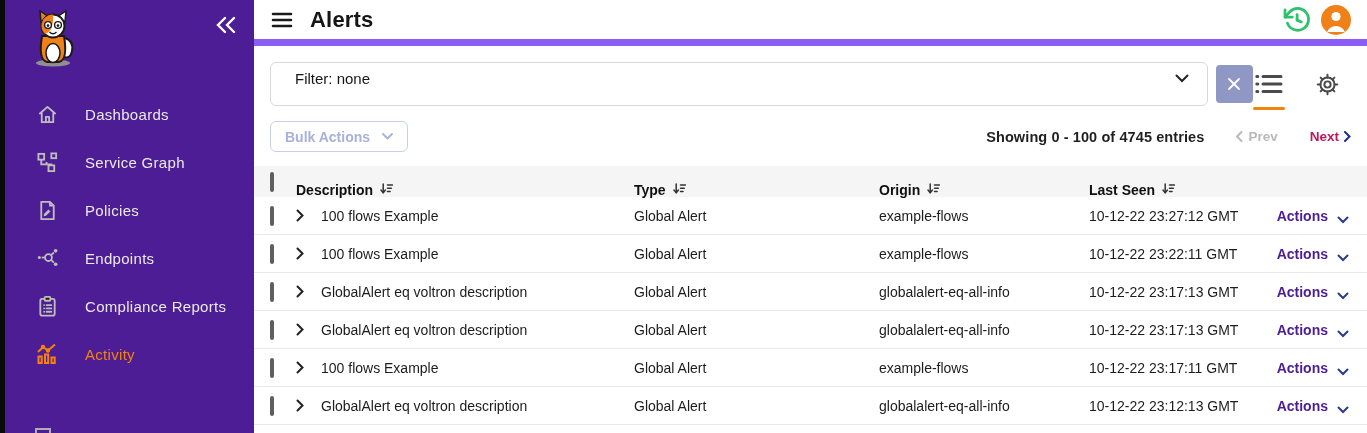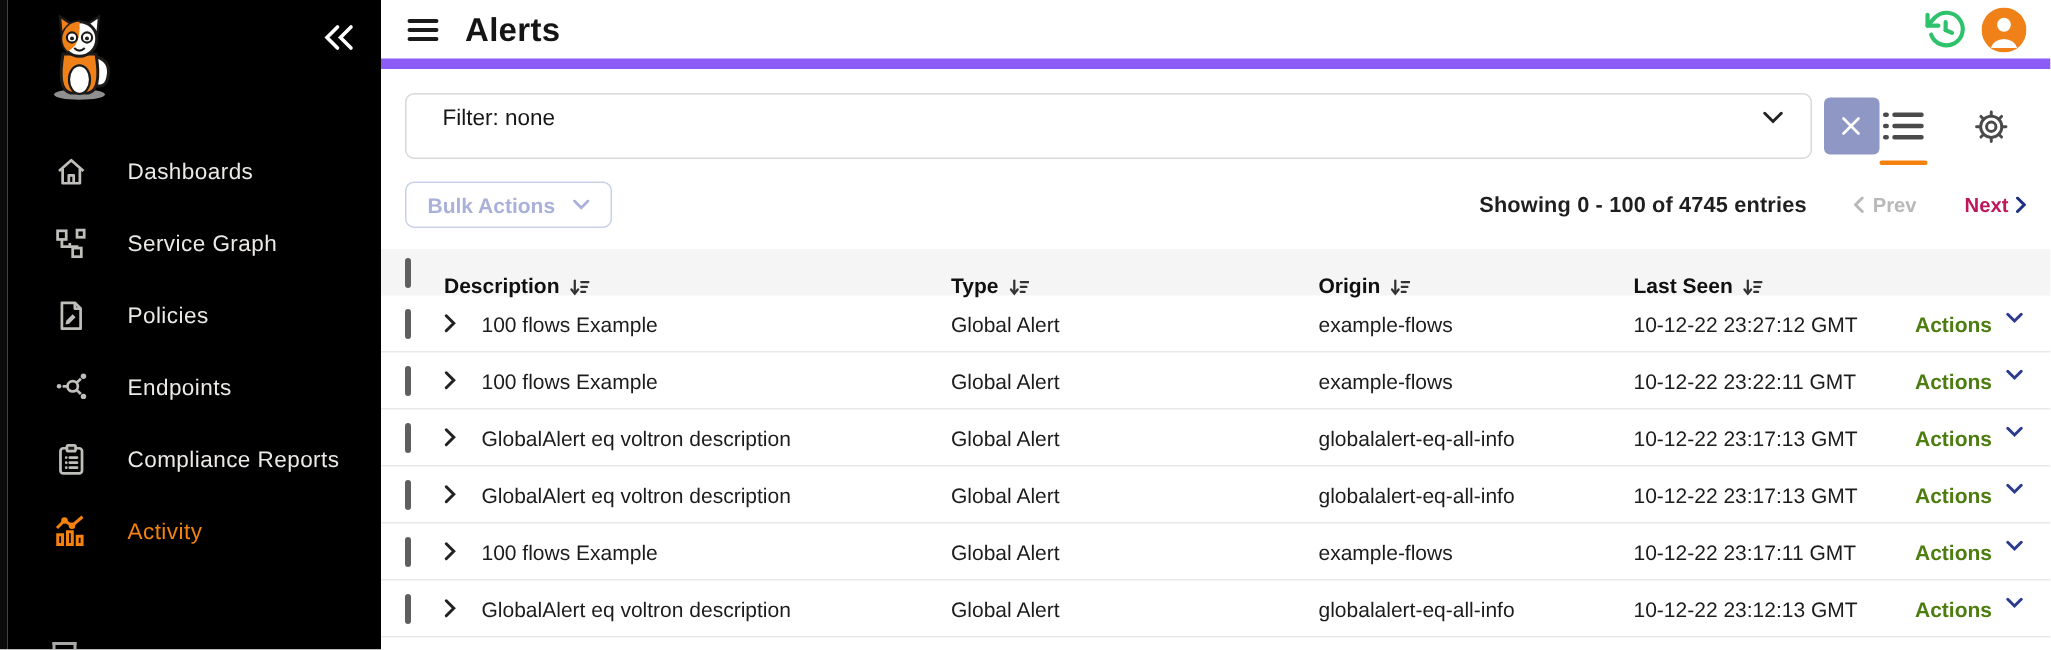--- a/index.html
+++ b/index.html
@@ -4,21 +4,21 @@
 <style>
   * { margin:0; padding:0; box-sizing:border-box; }
   html,body { width:1367px; height:433px; overflow:hidden; background:#fff;
     font-family:"Liberation Sans", sans-serif; }
   body { display:flex; }
 
   
   .edge-strip { width:5px; background:#0b0b0b; flex:none; }
 
   
-  .sidebar { width:249px; flex:none; background:#000000; color:#eceae7; position:relative; }
+  .sidebar { width:249px; flex:none; background:#4c1d95; color:#eceae7; position:relative; }
   .logo-wrap { padding:8px 0 0 24px; }
   .collapse-btn { position:absolute; top:16px; right:18px; cursor:pointer; line-height:1; }
   .nav { margin-top:22px; }
   .nav-item { display:flex; align-items:center; height:48px; padding-left:30px; gap:26px;
     font-size:15px; font-weight:500; letter-spacing:.3px; cursor:pointer; }
   .nav-item .nicon { width:24px; height:24px; display:flex; align-items:center; justify-content:center; }
   .nav-item.active { color:#f5820d; }
   .nav-partial { position:absolute; bottom:0; left:30px; width:16px; height:5px;
     border-top:2.5px solid #bdbbb8; border-left:2.5px solid #bdbbb8; border-right:2.5px solid #bdbbb8; opacity:.9; }
 
@@ -48,28 +48,28 @@
   .pagination { margin-left:auto; display:flex; align-items:center; gap:32px; }
   .showing { font-size:14.5px; font-weight:600; color:#1f1f1f; letter-spacing:.1px; }
   .pager { display:flex; align-items:center; gap:5px; font-size:13.5px; font-weight:700; cursor:pointer; }
   .pager.prev { color:#b9b9b9; }
   .pager.next { color:#be185d; }
 
   
   .table { margin-top:14px; }
   .tr { display:grid; grid-template-columns:42px 338px 245px 210px 181px 1fr; align-items:center; }
   .thead { height:31px; background:#f5f5f5; font-weight:700; font-size:14px; color:#101010; }
-  .th { display:flex; align-items:flex-end; gap:7px;margin-top:16px; }
+  .th { display:flex; align-items:flex-start; gap:7px;margin-top:16px; }
   .row { height:38px; border-bottom:1px solid #e9e9e9; font-size:14px; color:#1c1c1c; }
   .cb { width:16px; height:16px; margin-left:16px; border:2px solid #5f5f5f; border-radius:3px;
     background:#fff; cursor:pointer; }
   .desc-cell { display:flex; align-items:center; gap:17px; }
   .expander { display:flex; cursor:pointer; }
-  .actions-cell { display:flex; align-items:flex-start; justify-content:flex-end; gap:9px;
-    padding-right:18px; color:#4d7c0f; font-weight:600; cursor:pointer; }
+  .actions-cell { display:flex; align-items:flex-end; justify-content:flex-end; gap:9px;
+    padding-right:18px; color:#4c1d95; font-weight:600; cursor:pointer; }
 
   svg { display:block; }
 </style>
 </head>
 <body>
 
 <div class="edge-strip"></div>
 
 <div class="sidebar">
   <div class="logo-wrap">

